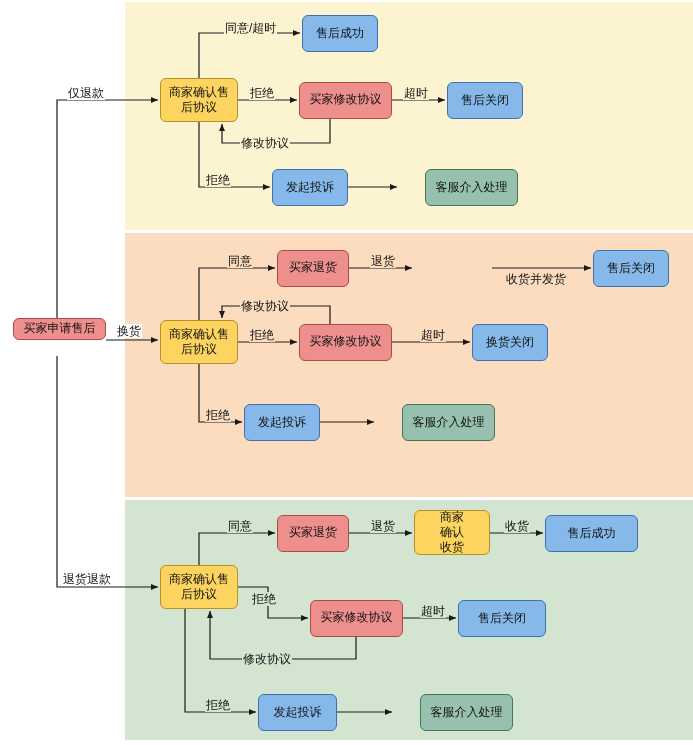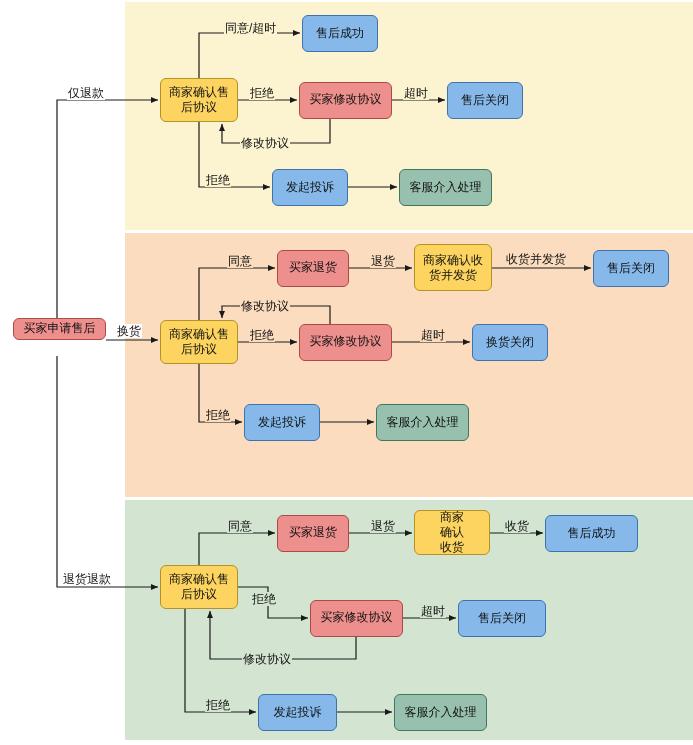--- a/index.html
+++ b/index.html
@@ -17,21 +17,21 @@
   .region.refund{top:2px;height:228px;background:var(--bg_refund);}
   .region.exchange{top:233px;height:264px;background:var(--bg_exchange);}
   .region.return{top:500px;height:240px;background:var(--bg_return);}
   svg.edges{position:absolute;left:0;top:0;z-index:1;}
   .node{position:absolute;z-index:2;display:flex;align-items:center;justify-content:center;
         text-align:center;border-radius:6px;border:1.5px solid #000;font-size:12px;line-height:1.25;
         padding:2px 4px;box-sizing:border-box;color:#111;}
   .node.red{background:var(--red_fill);border-color:var(--red_stroke);font-family:Liberation Mono, monospace;}
   .node.yellow{background:var(--yellow_fill);border-color:var(--yellow_stroke);}
   .node.blue{background:var(--blue_fill);border-color:var(--blue_stroke);text-align:right;}
-  .node.teal{background:var(--teal_fill);border-color:var(--teal_stroke);}
+  .node.teal{background:var(--teal_fill);border-color:var(--teal_stroke);margin-left:26px;}
   .elabel{position:absolute;z-index:3;font-size:12px;line-height:1.2;white-space:nowrap;color:#111;padding:0 1px;}
   .bg-white{background:#fff;}
   .bg-yellow{background:var(--bg_refund);}
   .bg-peach{background:var(--bg_exchange);}
   .bg-green{background:var(--bg_return);}
 </style>
 </head>
 <body>
 
 <div class="canvas">
@@ -93,30 +93,29 @@
   <div class="node teal" style="left:399px;top:169px;width:93px;height:37px">客服介入处理</div>
 
   <div class="elabel bg-yellow" style="left:224px;top:21px">同意/超时</div>
   <div class="elabel bg-yellow" style="left:249px;top:86px">拒绝</div>
   <div class="elabel bg-yellow" style="left:403px;top:86px">超时</div>
   <div class="elabel bg-yellow" style="left:240px;top:136px">修改协议</div>
   <div class="elabel bg-yellow" style="left:205px;top:173px">拒绝</div>
 
   <div class="node yellow" style="left:160px;top:320px;width:78px;height:44px">商家确认售后协议</div>
   <div class="node red" style="left:277px;top:250px;width:72px;height:37px">买家退货</div>
-  <div class="node yellow" style="left:414px;top:244px;width:78px;height:47px">商家确认收货并发货</div>
   <div class="node blue" style="left:593px;top:250px;width:76px;height:37px">售后关闭</div>
   <div class="node red" style="left:299px;top:324px;width:93px;height:37px">买家修改协议</div>
   <div class="node blue" style="left:472px;top:324px;width:76px;height:37px">换货关闭</div>
   <div class="node blue" style="left:244px;top:404px;width:76px;height:37px">发起投诉</div>
   <div class="node teal" style="left:376px;top:404px;width:93px;height:37px">客服介入处理</div>
 
   <div class="elabel bg-peach" style="left:227px;top:254px">同意</div>
   <div class="elabel bg-peach" style="left:370px;top:254px">退货</div>
-  <div class="elabel bg-peach" style="left:505px;top:252px">收货并发货</div>
+  <div class="elabel bg-peach" style="left:505px;top:272px">收货并发货</div>
   <div class="elabel bg-peach" style="left:240px;top:299px">修改协议</div>
   <div class="elabel bg-peach" style="left:249px;top:328px">拒绝</div>
   <div class="elabel bg-peach" style="left:420px;top:328px">超时</div>
   <div class="elabel bg-peach" style="left:205px;top:408px">拒绝</div>
 
   <div class="node yellow" style="left:160px;top:565px;width:78px;height:44px">商家确认售后协议</div>
   <div class="node red" style="left:277px;top:515px;width:72px;height:37px">买家退货</div>
   <div class="node yellow" style="left:414px;top:510px;width:76px;height:45px;padding:2px 24px">商家确认收货</div>
   <div class="node blue" style="left:545px;top:515px;width:93px;height:37px">售后成功</div>
   <div class="node red" style="left:310px;top:600px;width:93px;height:37px">买家修改协议</div>

